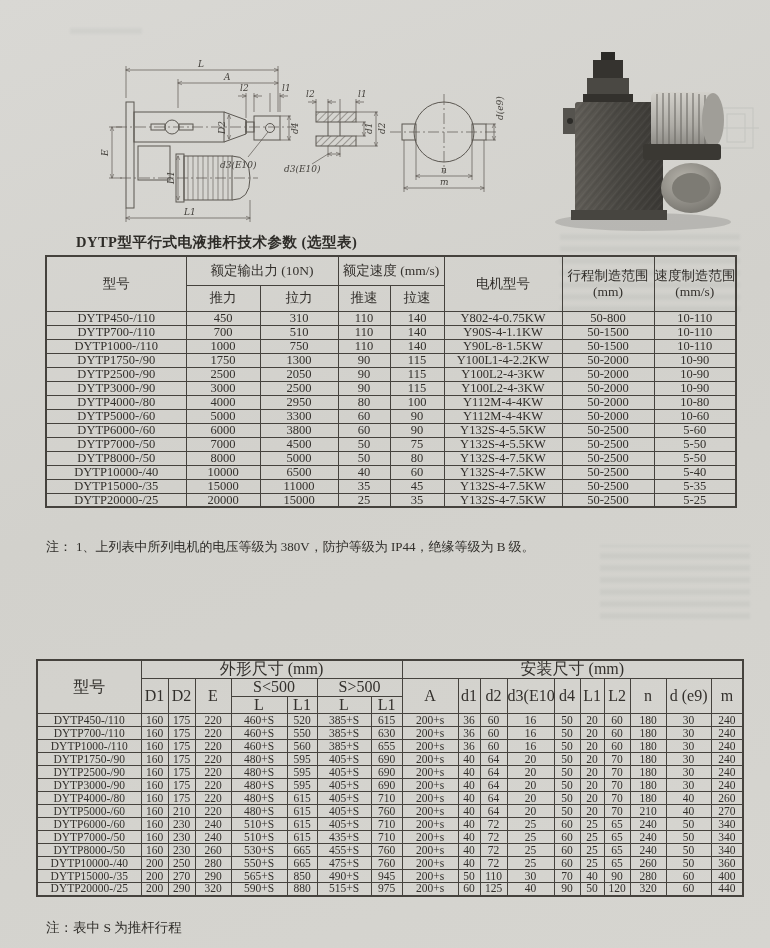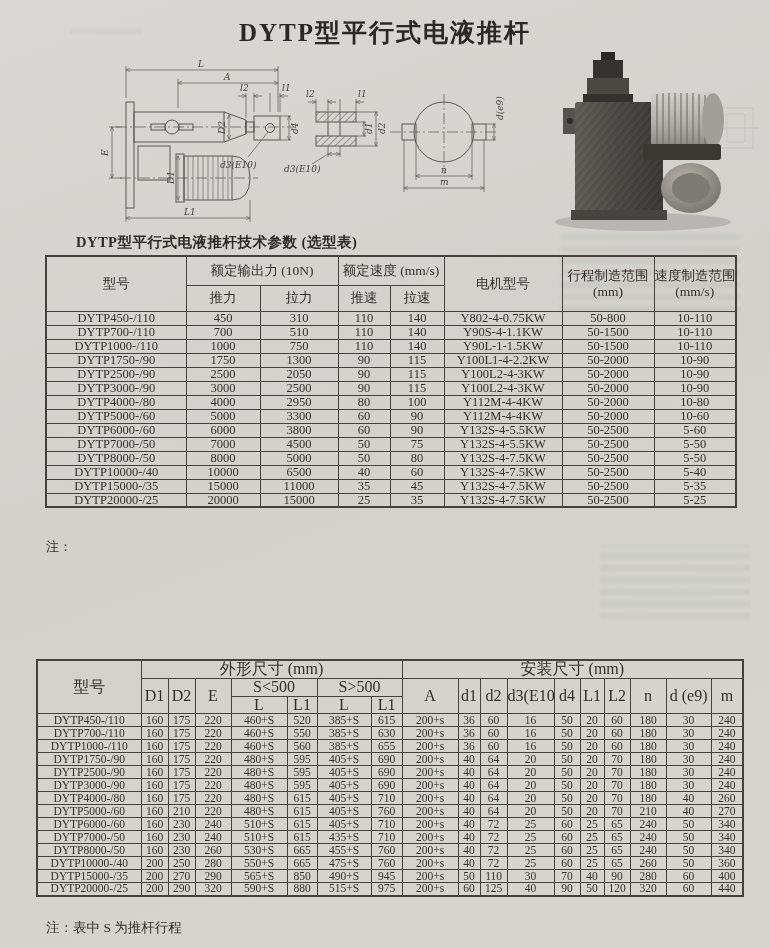--- a/index.html
+++ b/index.html
@@ -42,21 +42,20 @@
 </style>
 </head>
 <body>
 
 <div class="page">
 
   <div class="bleed" style="left:70px;top:24px;width:72px;height:16px;"></div>
   <div class="bleed" style="left:560px;top:228px;width:180px;height:90px;"></div>
   <div class="bleed" style="left:600px;top:545px;width:150px;height:80px;"></div>
 
-  <div class="page-title">DYTP型平行式电液推杆</div>
 
   <svg class="drawing" width="440" height="176" viewBox="0 0 440 176">
     <defs>
       <marker id="arr" viewBox="0 0 10 10" refX="8" refY="5" markerWidth="8" markerHeight="8" orient="auto-start-reverse">
         <path d="M0,1.5 L8.5,5 L0,8.5" fill="none" stroke="#5b5751" stroke-width="1"></path>
       </marker>
       <pattern id="hatch" width="5" height="5" patternUnits="userSpaceOnUse" patternTransform="rotate(45)">
         <line x1="0" y1="0" x2="0" y2="5" stroke="#5b5751" stroke-width="1"></line>
       </pattern>
     </defs>
@@ -306,21 +305,21 @@
           <td>Y90S-4-1.1KW</td>
           <td>50-1500</td>
           <td>10-110</td>
         </tr>
         <tr>
           <td>DYTP1000-/110</td>
           <td>1000</td>
           <td>750</td>
           <td>110</td>
           <td>140</td>
-          <td>Y90L-1-1.5KW</td>
+          <td>Y90L-8-1.5KW</td>
           <td>50-1500</td>
           <td>10-110</td>
         </tr>
         <tr>
           <td>DYTP1750-/90</td>
           <td>1750</td>
           <td>1300</td>
           <td>90</td>
           <td>115</td>
           <td>Y100L1-4-2.2KW</td>
@@ -426,20 +425,21 @@
           <td>Y132S-4-7.5KW</td>
           <td>50-2500</td>
           <td>5-25</td>
         </tr>
       </tbody>
   </table>
 
   <div class="notes">
     <span class="notes-label">注：</span>
     <div class="notes-items">
+        <div class="note-item">1、上列表中所列电机的电压等级为 380V，防护等级为 IP44，绝缘等级为 B 级。</div>
       </div>
   </div>
 
 
   <table class="t2">
     <colgroup>
       <col style="width:104px">
         <col style="width:27px">
         <col style="width:27px">
         <col style="width:36px">

